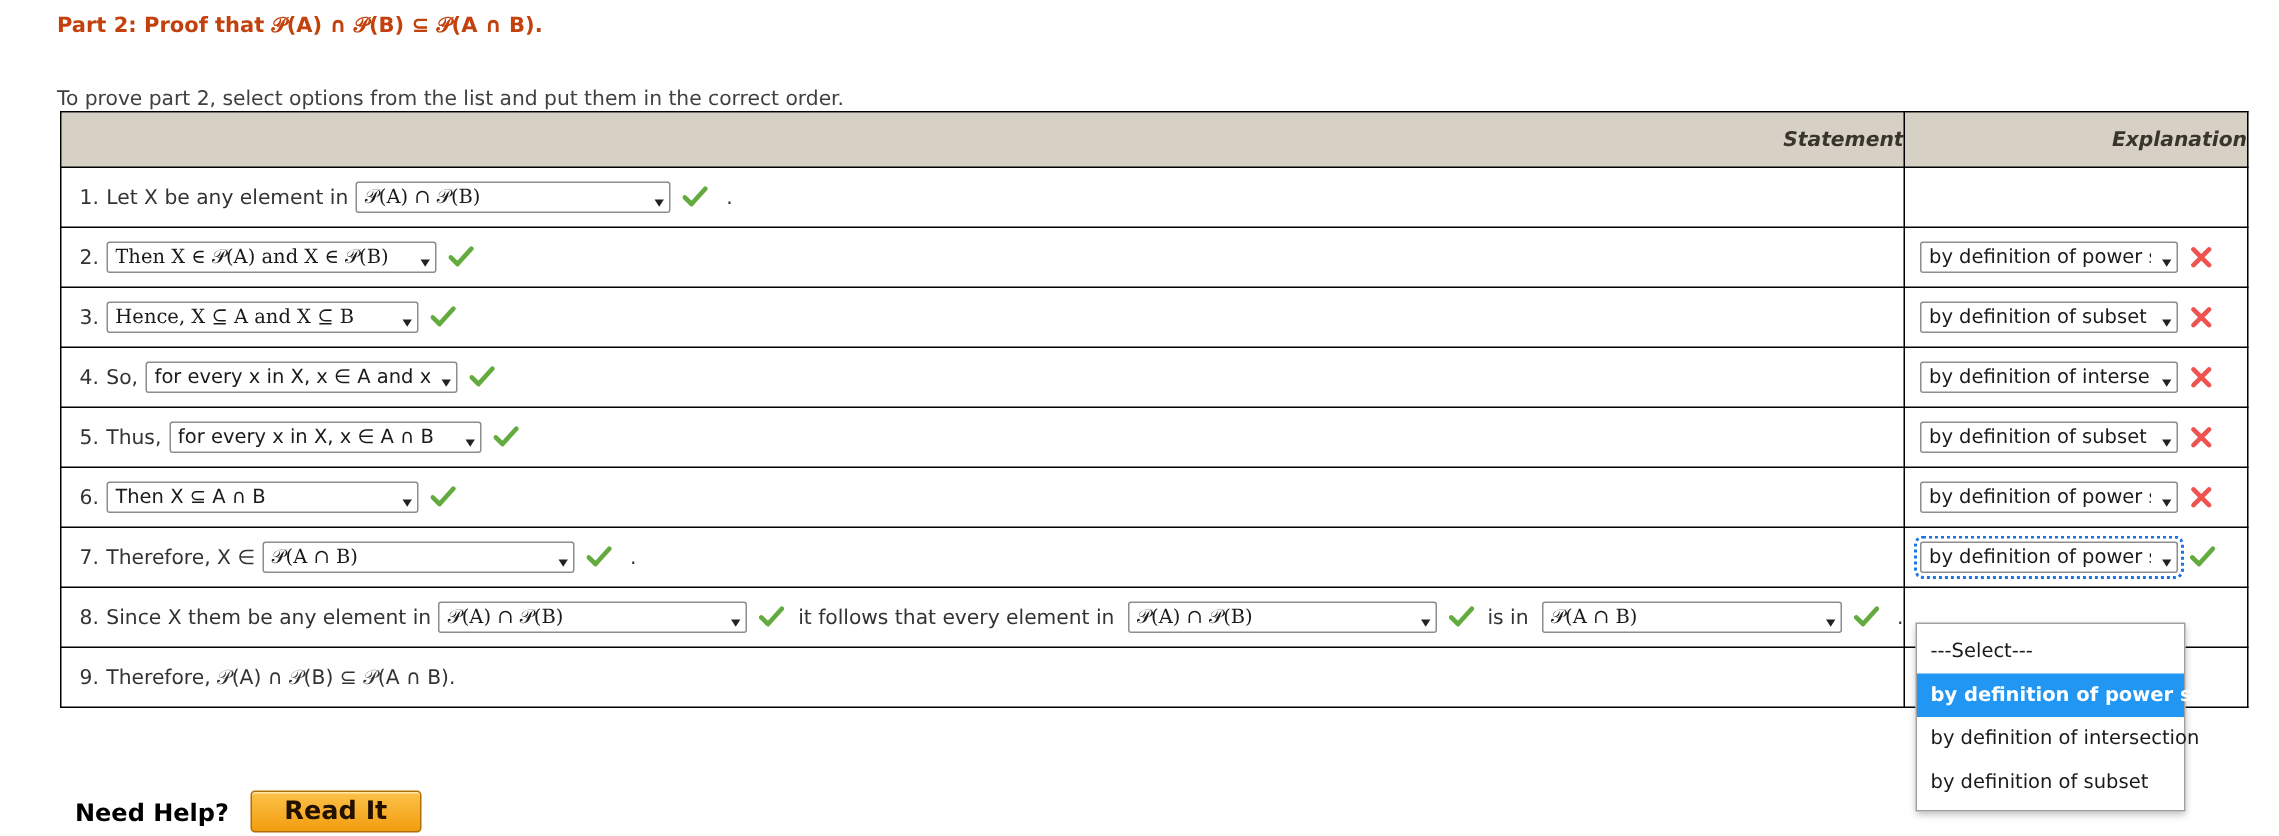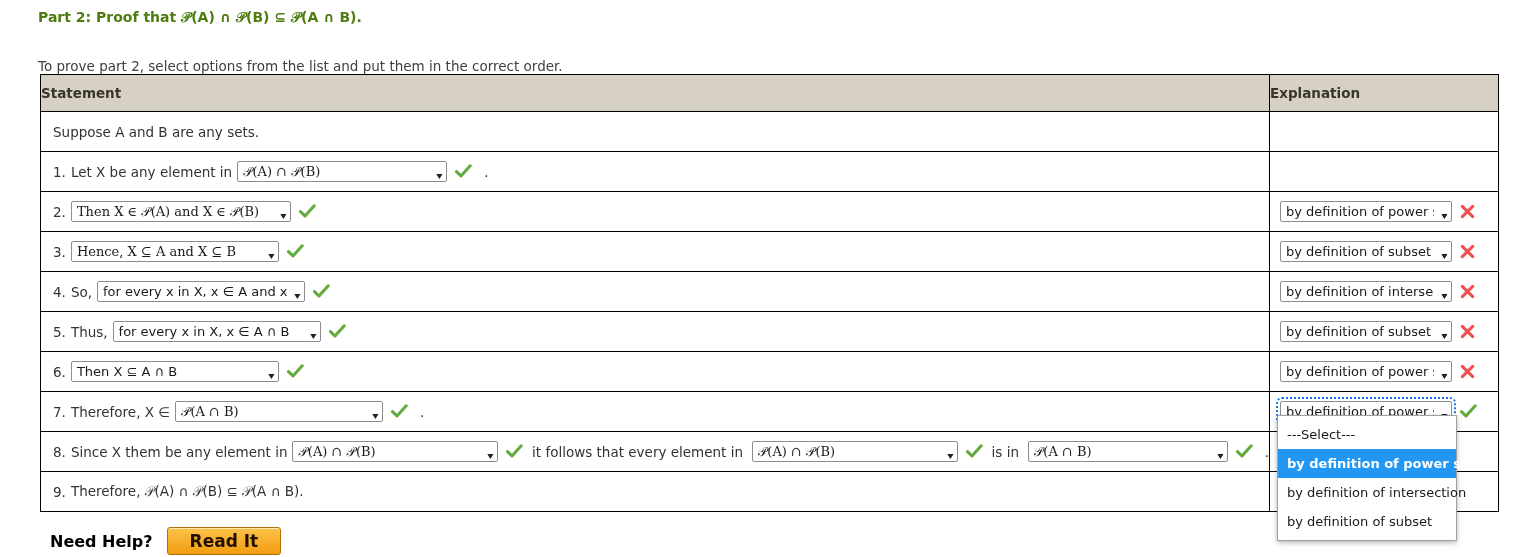--- a/index.html
+++ b/index.html
@@ -7,21 +7,21 @@
     width:1519px;height:557px;
     background:#ffffff;
     font-family:"DejaVu Sans","Liberation Sans",sans-serif;
     font-size:13.5px;
     color:#333333;
     overflow:hidden;
     position:relative;
   }
   .part-title{
     position:absolute;left:38px;top:9px;
-    font-weight:bold;font-size:14px;color:#4d7c0f;
+    font-weight:bold;font-size:14px;color:#c2410c;
     white-space:nowrap;
   }
   .instr{
     position:absolute;left:38px;top:58px;
     font-size:13.5px;color:#404040;white-space:nowrap;
   }
 
   
   .proof-table{
     position:absolute;left:40px;top:74px;
@@ -33,21 +33,22 @@
     border:1px solid #000000;
     padding:0;
     vertical-align:middle;
   }
   .proof-table th{
     background:#d6d1c4;
     color:#3a352c;
     font-weight:bold;
     font-size:13.5px;
     height:36px;
-    text-align:left;
+    text-align:right;
+    font-style:italic;
   }
   td.stmt{padding:0 0 0 12px;height:39px;}
   td.expl{padding:0 0 0 10px;height:39px;text-align:left;}
   tr.row-suppose td.stmt{height:35px;}
   tr.row-1 td.stmt{height:39px;}
   tr.row-9 td.stmt{height:37px;}
 
   .cellrow{display:flex;align-items:center;gap:0;white-space:nowrap;}
   .lbl{margin-right:5px;color:#333;}
   .trailer{margin-left:12px;color:#333;}
@@ -140,28 +141,20 @@
 
 <table class="proof-table">
   <thead>
     <tr>
       <th style="width:1228px">Statement</th>
       <th style="width:228px">Explanation</th>
     </tr>
   </thead>
   <tbody>
 
-    <tr class="row-suppose">
-      <td class="stmt">
-        <div class="cellrow">
-          <span>Suppose A and B are any sets.</span>
-        </div>
-      </td>
-      <td class="expl"></td>
-    </tr>
 
     <tr class="row-1">
       <td class="stmt">
         <div class="cellrow">
           <span class="lbl">1.</span>
           <span class="lbl">Let X be any element in</span>
           <span class="sel" style="width:210px">
             <span class="v">𝒫(A) ∩ 𝒫(B)</span>
             <span class="car">▾</span>
           </span>

